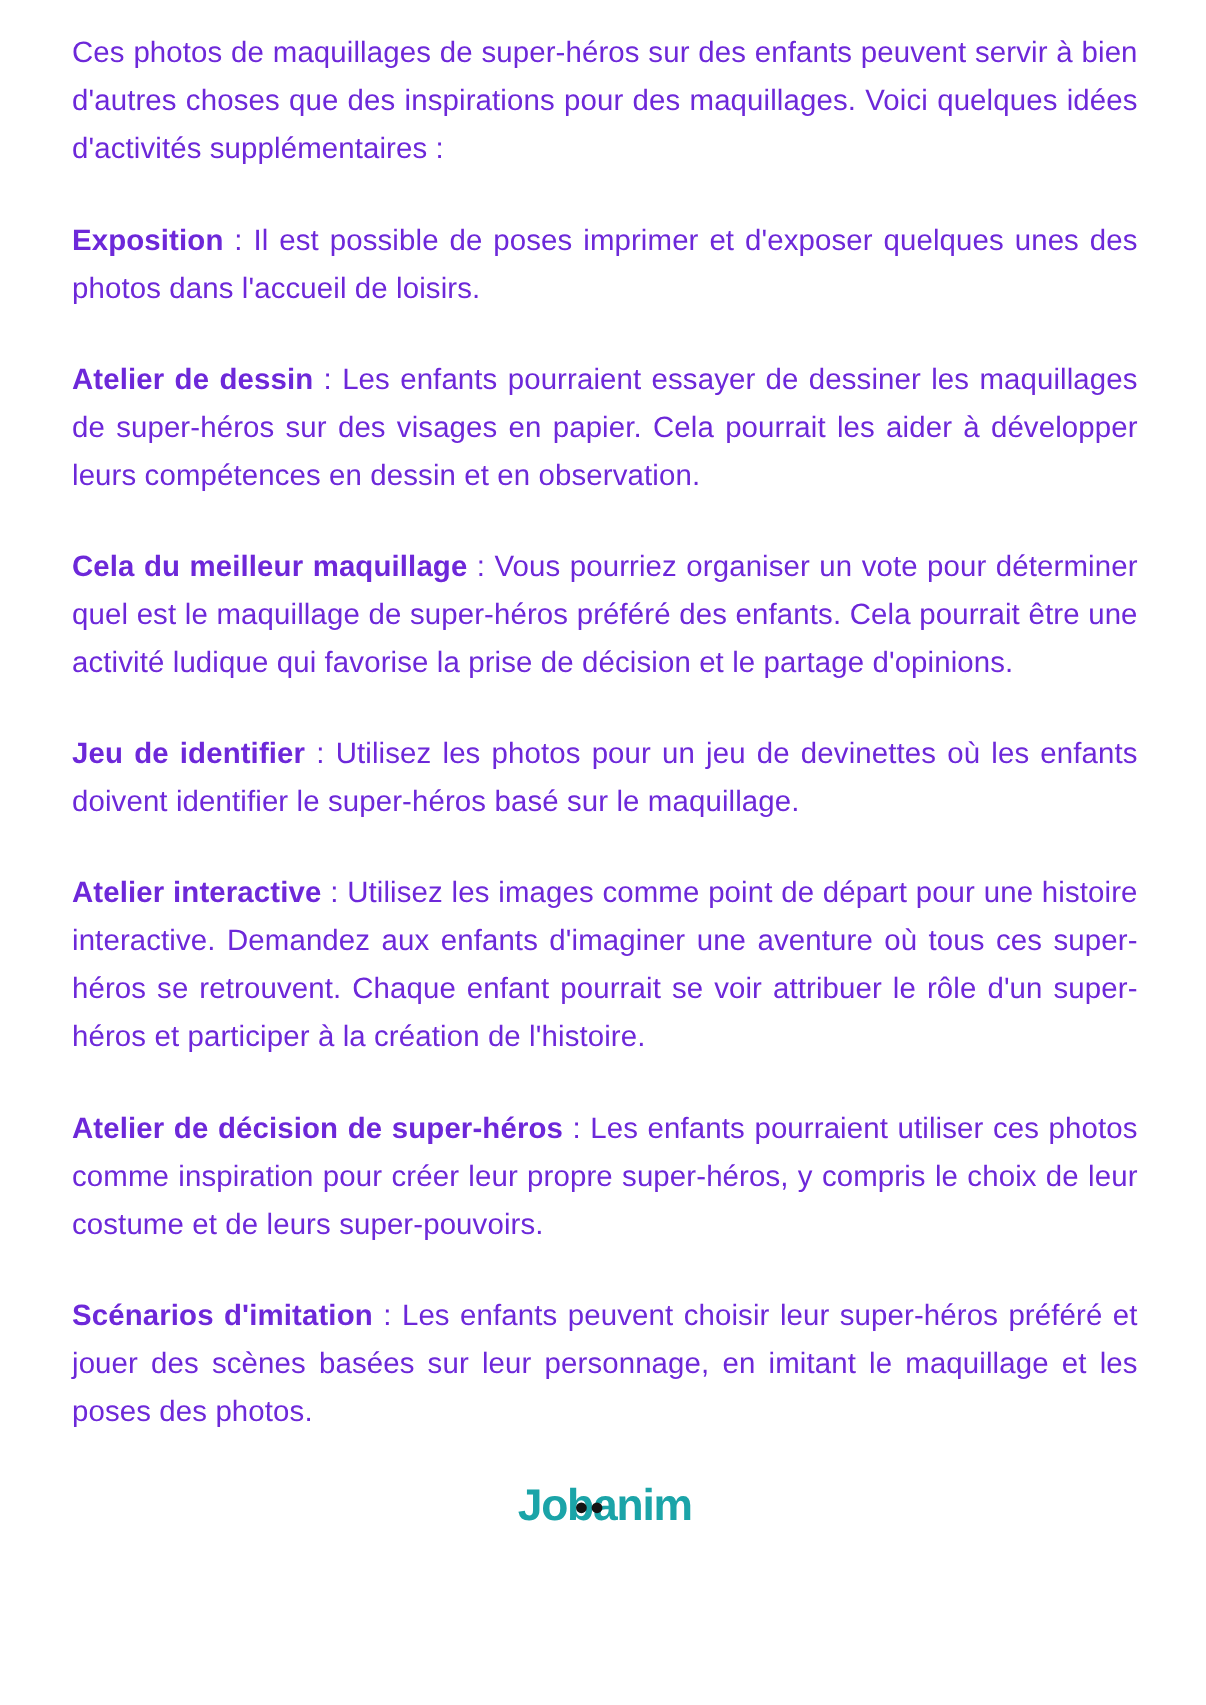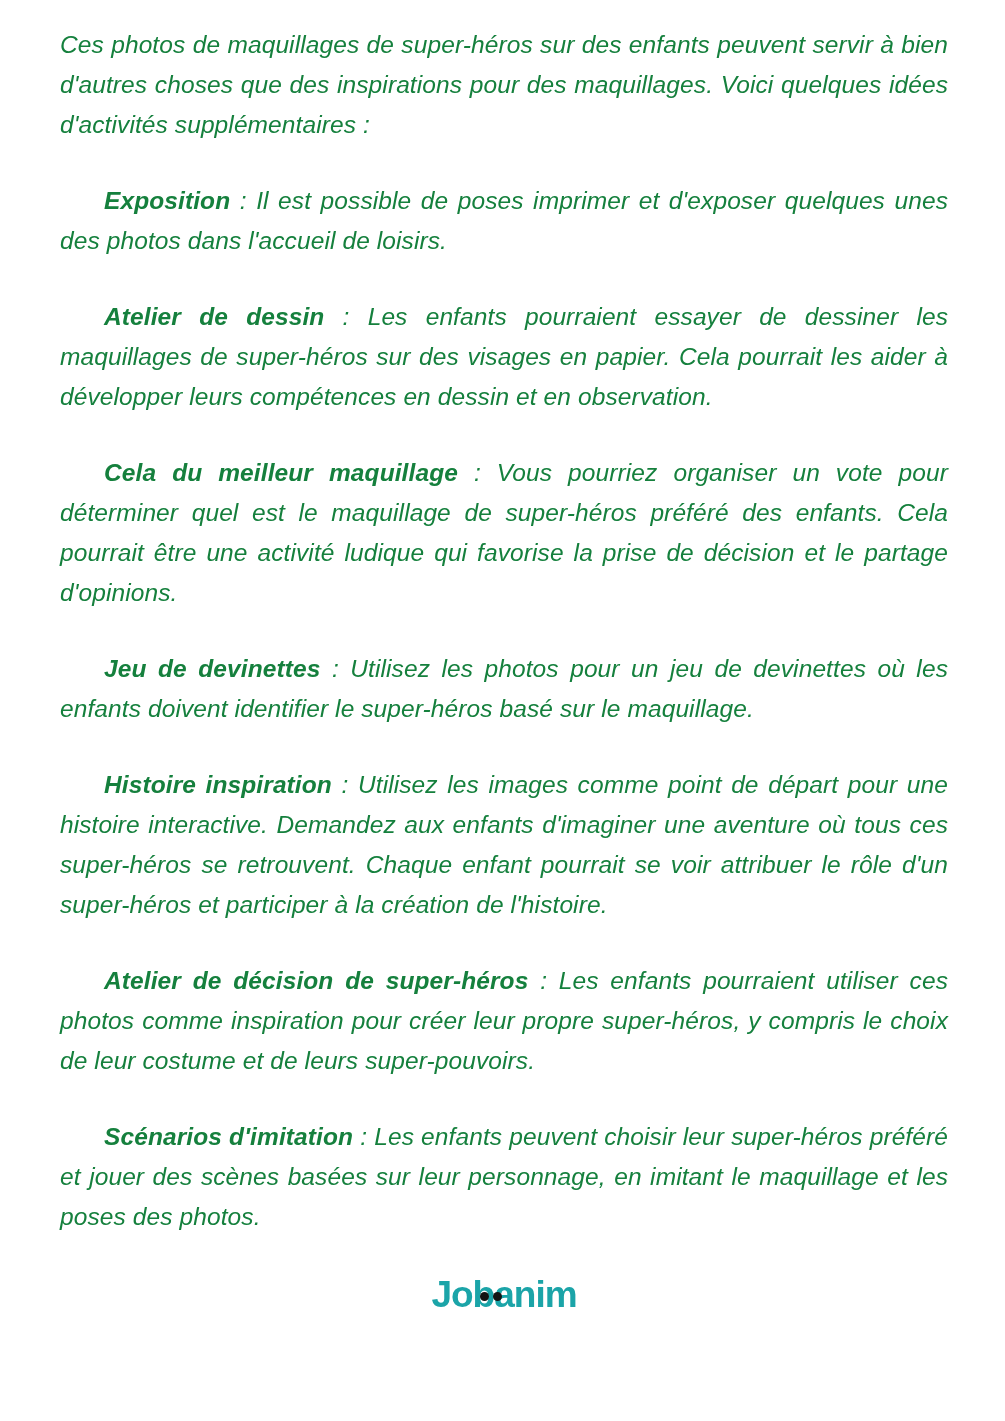--- a/index.html
+++ b/index.html
@@ -19,28 +19,26 @@
     box-sizing: border-box;
     width: 1005px;
     height: 1421px;
     padding: 25px 57px 0 60px;
     background: #ffffff;
   }
   .para {
     margin: 0 0 36px 0;
     font-size: 24.5px;
     line-height: 40px;
-    color: #15803d;
+    color: #6d28d9;
     text-align: justify;
     letter-spacing: 0.1px;
-    font-style: italic;
   }
   .para .title {
     font-weight: bold;
-    margin-left: 44px;
   }
   .logo-wrap {
     margin: 26px auto 0 auto;
     width: 150px;
     height: 44px;
     position: relative;
     text-align: center;
   }
   .logo-text {
     font-family: "Liberation Sans", sans-serif;
@@ -77,25 +75,25 @@
 
   <p class="para">
     <span class="title">Atelier de dessin</span><span> : </span><span>Les enfants pourraient essayer de dessiner les maquillages de super-héros sur des visages en papier. Cela pourrait les aider à développer leurs compétences en dessin et en observation.</span>
   </p>
 
   <p class="para">
     <span class="title">Cela du meilleur maquillage</span><span> : </span><span>Vous pourriez organiser un vote pour déterminer quel est le maquillage de super-héros préféré des enfants. Cela pourrait être une activité ludique qui favorise la prise de décision et le partage d'opinions.</span>
   </p>
 
   <p class="para">
-    <span class="title">Jeu de devinettes</span><span> : </span><span>Utilisez les photos pour un jeu de devinettes où les enfants doivent identifier le super-héros basé sur le maquillage.</span>
+    <span class="title">Jeu de identifier</span><span> : </span><span>Utilisez les photos pour un jeu de devinettes où les enfants doivent identifier le super-héros basé sur le maquillage.</span>
   </p>
 
   <p class="para">
-    <span class="title">Histoire inspiration</span><span> : </span><span>Utilisez les images comme point de départ pour une histoire interactive. Demandez aux enfants d'imaginer une aventure où tous ces super-héros se retrouvent. Chaque enfant pourrait se voir attribuer le rôle d'un super-héros et participer à la création de l'histoire.</span>
+    <span class="title">Atelier interactive</span><span> : </span><span>Utilisez les images comme point de départ pour une histoire interactive. Demandez aux enfants d'imaginer une aventure où tous ces super-héros se retrouvent. Chaque enfant pourrait se voir attribuer le rôle d'un super-héros et participer à la création de l'histoire.</span>
   </p>
 
   <p class="para">
     <span class="title">Atelier de décision de super-héros</span><span> : </span><span>Les enfants pourraient utiliser ces photos comme inspiration pour créer leur propre super-héros, y compris le choix de leur costume et de leurs super-pouvoirs.</span>
   </p>
 
   <p class="para">
     <span class="title">Scénarios d'imitation</span><span> : </span><span>Les enfants peuvent choisir leur super-héros préféré et jouer des scènes basées sur leur personnage, en imitant le maquillage et les poses des photos.</span>
   </p>
 

